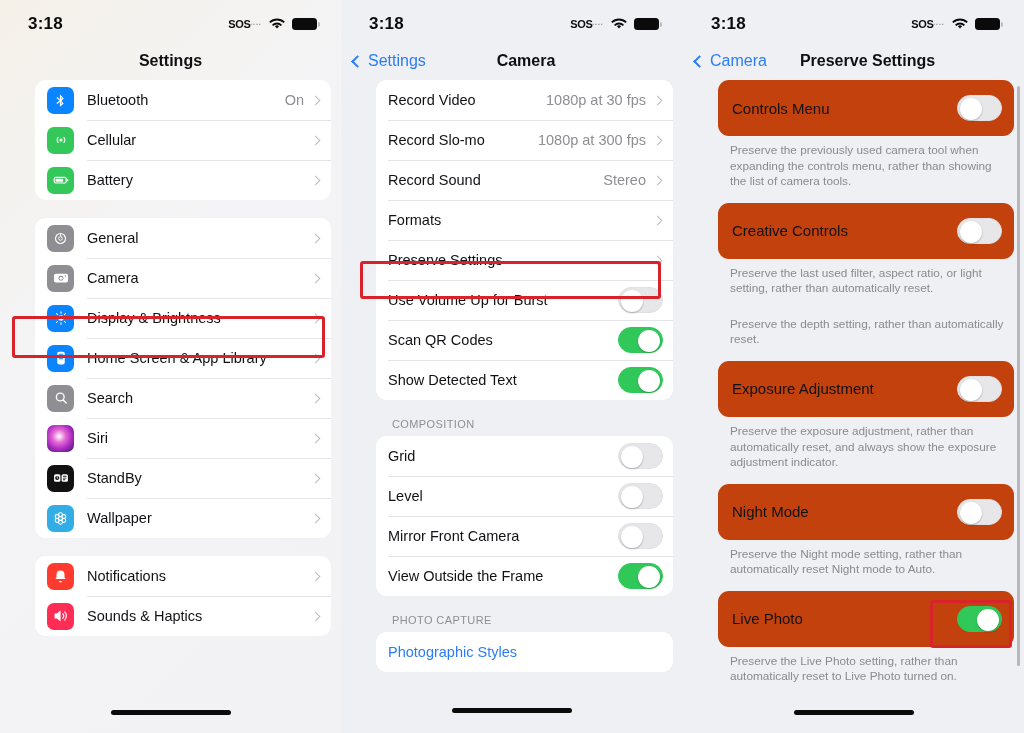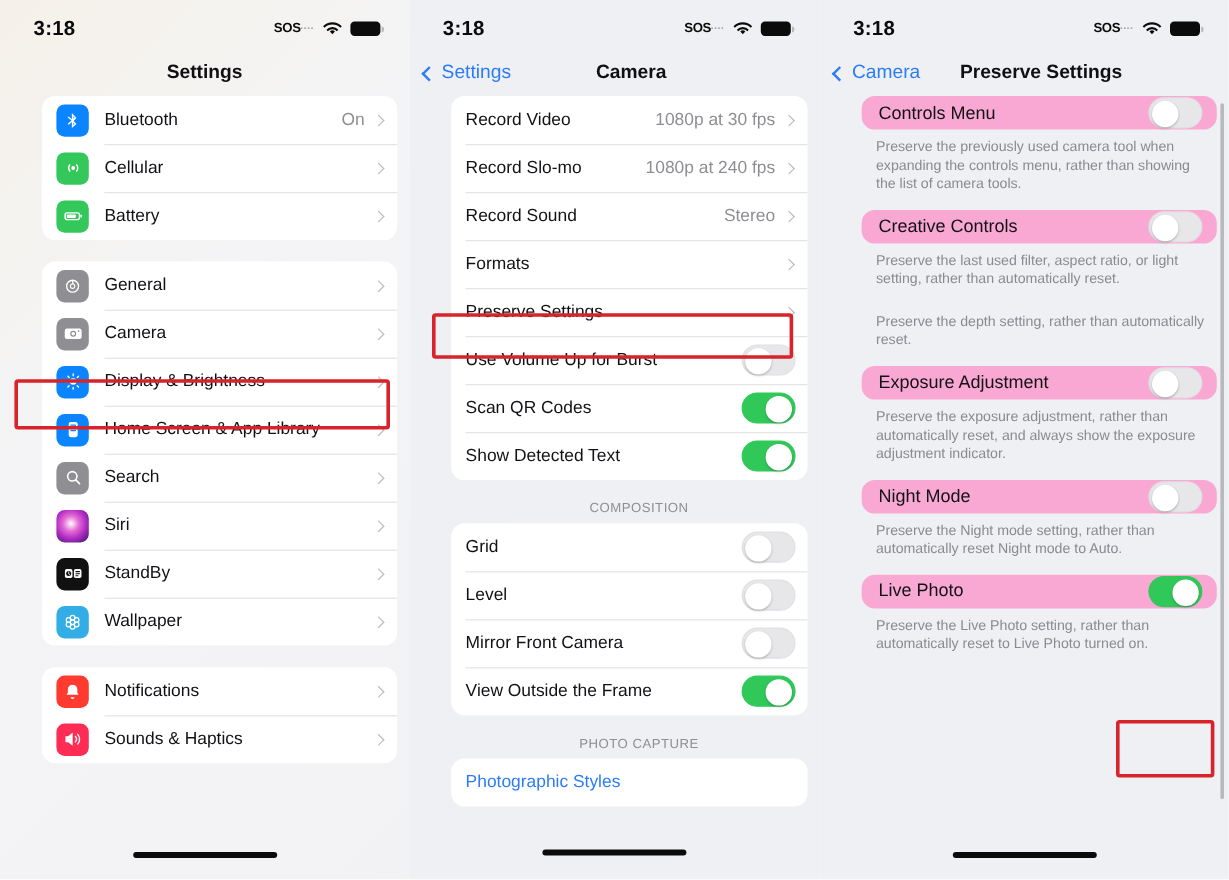--- a/index.html
+++ b/index.html
@@ -113,35 +113,35 @@
     position: absolute; top: 2px; left: 2px;
     width: 22px; height: 22px; border-radius: 50%;
     background: #fff; box-shadow: 0 1px 2px rgba(0,0,0,.25);
   }
   .toggle.on { background: #31c85a; border-color:#31c85a; }
   .toggle.on .knob { left: auto; right: 2px; }
 
   
   .sect-hdr {
     font-size: 11px; color: #8e8e93; letter-spacing: .4px;
-    padding: 0 0 6px 16px; text-transform: uppercase; text-align: center;
+    padding: 0 0 6px 16px; text-transform: uppercase;
   }
 
   
   .footnote {
     font-size: 11.8px; color: #8a8a8f; line-height: 1.32;
     padding: 7px 10px 0 12px;
     margin-bottom: 13px;
   }
 
   
   .card-row {
-    background:#f9a8d4; border-radius: 11px;
+    background:#c2410c; border-radius: 11px;
     display:flex; align-items:center; justify-content:space-between;
-    height: 28px; padding: 0 12px 0 14px; cursor: pointer;
+    height: 56px; padding: 0 12px 0 14px; cursor: pointer;
   }
   .card-row .label { font-size: 15px; color:#121216; }
 
   
   .redbox {
     position: absolute; border: 3px solid #d8232a;
     border-radius: 3px; pointer-events: none; z-index: 20;
   }
 
   
@@ -380,21 +380,21 @@
     <div class="body">
 
       <div class="group">
         <div class="row noicon">
           <span class="label">Record Video</span>
           <span class="value">1080p at 30 fps</span>
           <span class="chev"></span>
         </div>
         <div class="row noicon">
           <span class="label">Record Slo-mo</span>
-          <span class="value">1080p at 240 fps</span>
+          <span class="value">1080p at 300 fps</span>
           <span class="chev"></span>
         </div>
         <div class="row noicon">
           <span class="label">Record Sound</span>
           <span class="value">Stereo</span>
           <span class="chev"></span>
         </div>
         <div class="row noicon">
           <span class="label">Formats</span>
           <span class="chev"></span>

